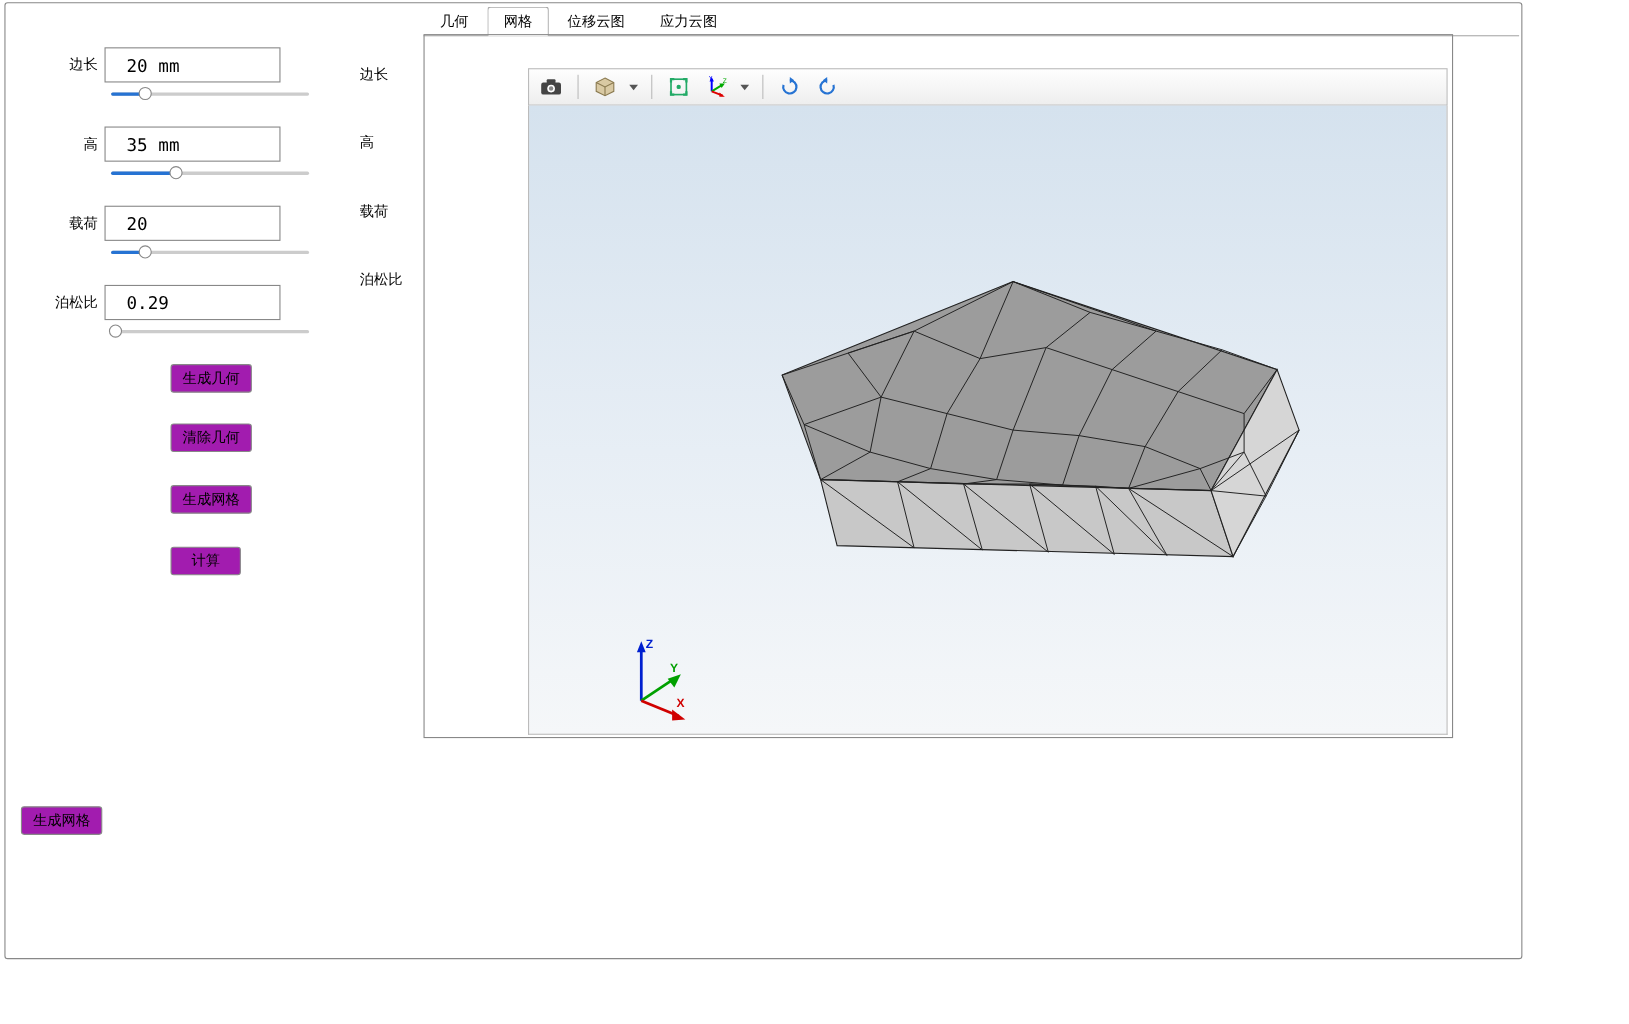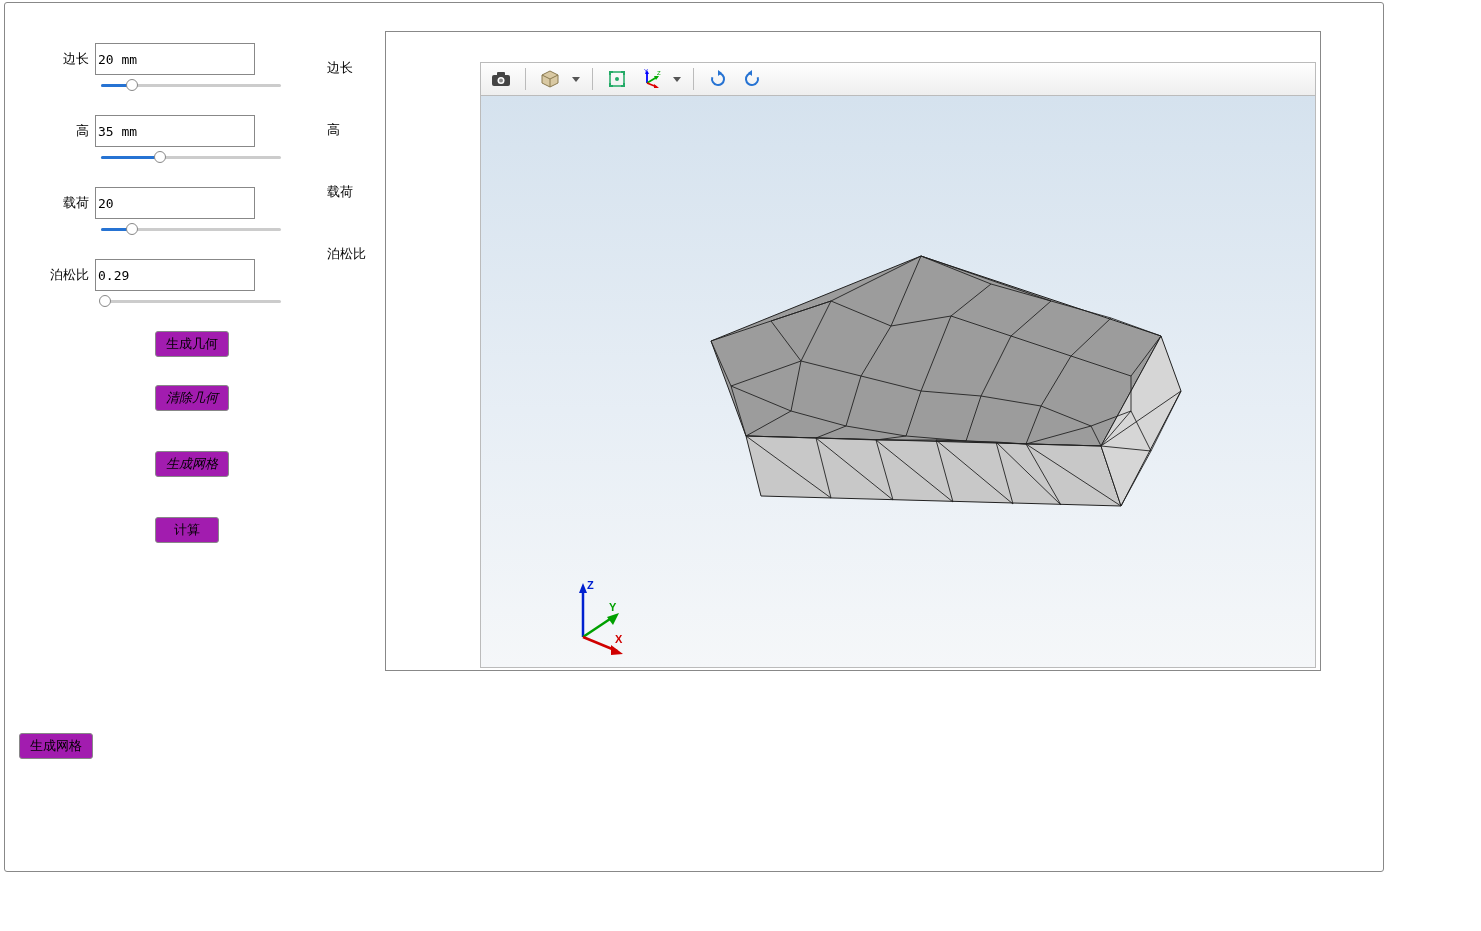--- a/index.html
+++ b/index.html
@@ -33,23 +33,23 @@
 .param-label {
   width: 80px;
   text-align: right;
   padding-right: 6px;
   font-size: 13px;
 }
 .param-input {
   width: 160px;
   height: 32px;
   border: 1px solid #888;
-  padding: 2px 2px;
+  padding: 2px 19px;
   font-family: "SimSun", monospace;
-  font-size: 13px;
+  font-size: 16px;
 }
 .slider-wrap {
   margin: 0 0 22px 86px;
   width: 180px;
   height: 14px;
   position: relative;
 }
 .slider-track {
   position: absolute;
   top: 5px; left: 0; right: 0;
@@ -80,21 +80,21 @@
 .btn {
   display: block;
   margin-bottom: 28px;
   padding: 3px 10px;
   background: #a21caf;
   border: 1px solid #888;
   border-radius: 3px;
   font-size: 13px;
   cursor: pointer;
 }
-.btn.big-gap { margin-bottom: 40px; font-style: italic; }
+.btn.big-gap { margin-bottom: 30px; }
 .label-col {
   position: absolute;
   left: 322px;
   top: 48px;
   width: 60px;
 }
 .label-col div {
   height: 62px;
   font-size: 13px;
   display: flex;
@@ -237,20 +237,26 @@
     </div>
   </div>
 
   <div class="label-col">
     <div>边长</div>
     <div>高</div>
     <div>载荷</div>
     <div>泊松比</div>
   </div>
 
+  <div class="tabs">
+    <div class="tab">几何</div>
+    <div class="tab active">网格</div>
+    <div class="tab">位移云图</div>
+    <div class="tab">应力云图</div>
+  </div>
 
   <div class="viewport-frame">
 
     <div class="vp-toolbar">
       <div class="tb-btn">
         <svg width="20" height="16" viewBox="0 0 20 16">
             <rect x="1" y="4" width="18" height="11" rx="2" fill="#444"></rect>
             <rect x="6" y="1" width="8" height="4" rx="1" fill="#444"></rect>
             <circle cx="10" cy="9.5" r="3.5" fill="#fff"></circle>
             <circle cx="10" cy="9.5" r="2" fill="#888"></circle>

